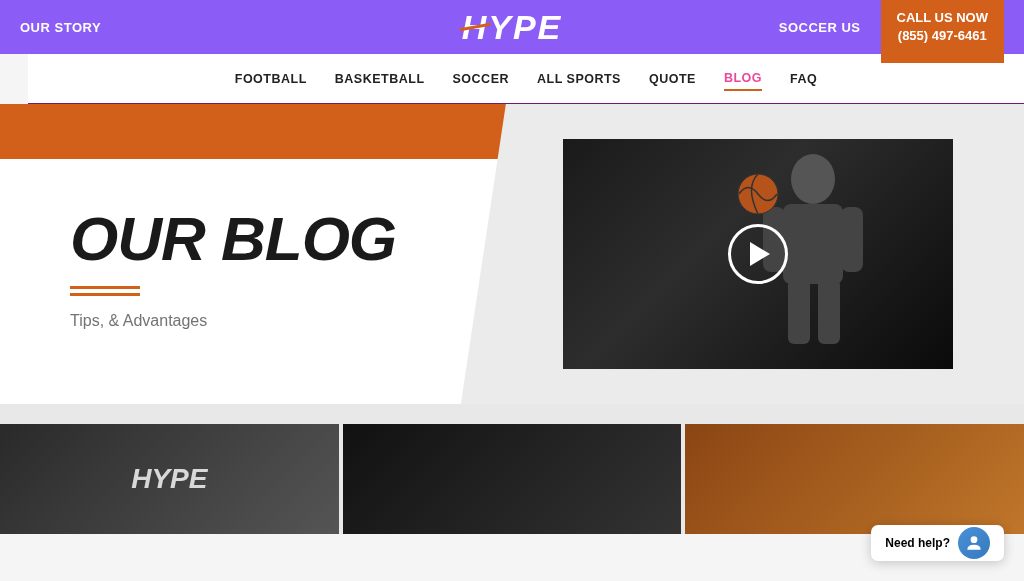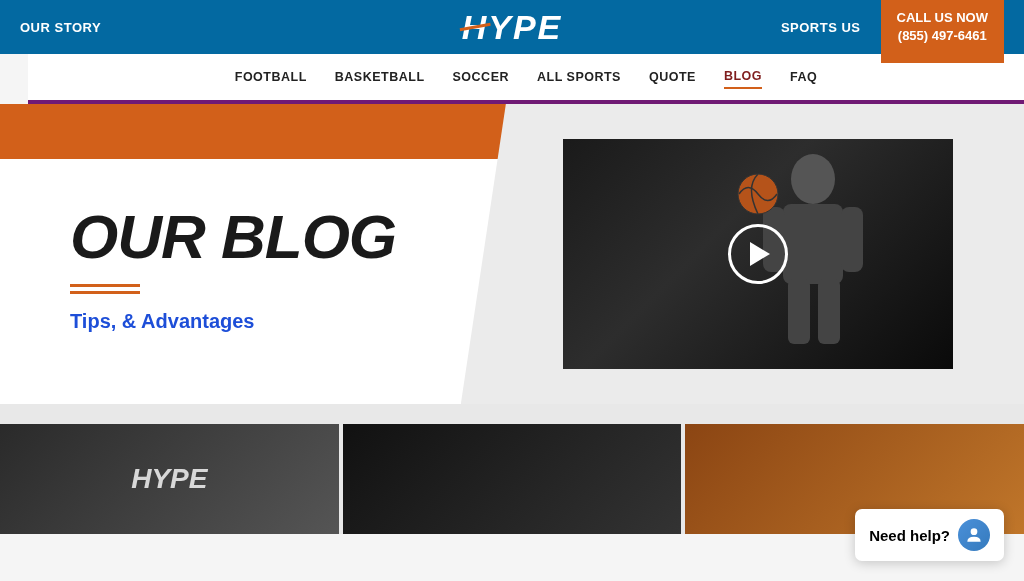--- a/index.html
+++ b/index.html
@@ -1,20 +1,20 @@
 <!DOCTYPE html>
 <html><head>
   <meta charset="utf-8">
   <style>
     *, *::before, *::after { box-sizing: border-box; margin: 0; padding: 0; }
     body { font-family: Arial, Helvetica, sans-serif; background: #f5f5f5; width: 1024px; overflow-x: hidden; }
 
     
     .top-bar {
-      background: #0369a1;
+      background: #8b5cf6;
       color: #fff;
       display: flex;
       align-items: center;
       justify-content: space-between;
       padding: 0 20px;
       height: 54px;
     }
     .top-bar-our-story {
       font-size: 13px;
       letter-spacing: 0.5px;
@@ -73,34 +73,34 @@
     }
 
     
     .nav-bar {
       background: #fff;
       display: flex;
       align-items: center;
       justify-content: center;
       height: 50px;
       gap: 28px;
-      border-bottom: 4px solid #701a75;
+      border-bottom: 1px solid #701a75;
       margin-left: 28px;
     }
     .nav-item {
       font-size: 12.5px;
       font-weight: 700;
       letter-spacing: 0.5px;
       cursor: pointer;
       color: #222;
       text-transform: uppercase;
       padding: 4px 0;
     }
     .nav-item.active {
-      color: #7f1d1d;
+      color: #ec4899;
       border-bottom: 2px solid #d2601a;
     }
 
     
     .hero-section {
       background: #fff;
       position: relative;
       display: flex;
       min-height: 300px;
       overflow: hidden;
@@ -153,23 +153,23 @@
       flex-direction: column;
       gap: 4px;
       margin-bottom: 16px;
     }
     .divider-line {
       height: 3px;
       width: 70px;
       background: #d2601a;
     }
     .blog-subtitle {
-      font-size: 20px;
-      font-weight: 700;
-      color: #1d4ed8;
+      font-size: 16px;
+      font-weight: 400;
+      color: #737373;
     }
 
     .hero-right {
       position: relative;
       z-index: 1;
       flex: 0 0 50%;
       display: flex;
       align-items: center;
       justify-content: center;
       padding: 30px 30px 30px 10px;
@@ -261,22 +261,22 @@
       opacity: 0.8;
     }
 
     
     .chat-widget {
       position: fixed;
       bottom: 20px;
       right: 20px;
       background: #fff;
       border-radius: 7px;
-      padding: 10px 14px;
-      font-size: 15px;
+      padding: 2px 14px;
+      font-size: 12px;
       font-weight: 600;
       box-shadow: 0 2px 12px rgba(0,0,0,0.2);
       display: flex;
       align-items: center;
       gap: 8px;
       cursor: pointer;
       z-index: 999;
     }
     .chat-avatar {
       width: 32px;
@@ -296,21 +296,21 @@
 <div class="top-bar">
   <span class="top-bar-our-story">OUR STORY</span>
 
   <div class="logo-wrapper">
     <span class="logo-text">
       <span class="logo-strike">H</span>YPE
     </span>
   </div>
 
   <div class="top-bar-right">
-    <span class="contact-us-link">SPORTS US</span>
+    <span class="contact-us-link">SOCCER US</span>
     <div class="call-us-btn">
       <div>CALL US NOW</div>
       <div>(855) 497-6461</div>
     </div>
   </div>
 </div>
 
 <nav class="nav-bar">
   <span class="nav-item">FOOTBALL</span>
   <span class="nav-item">BASKETBALL</span>

